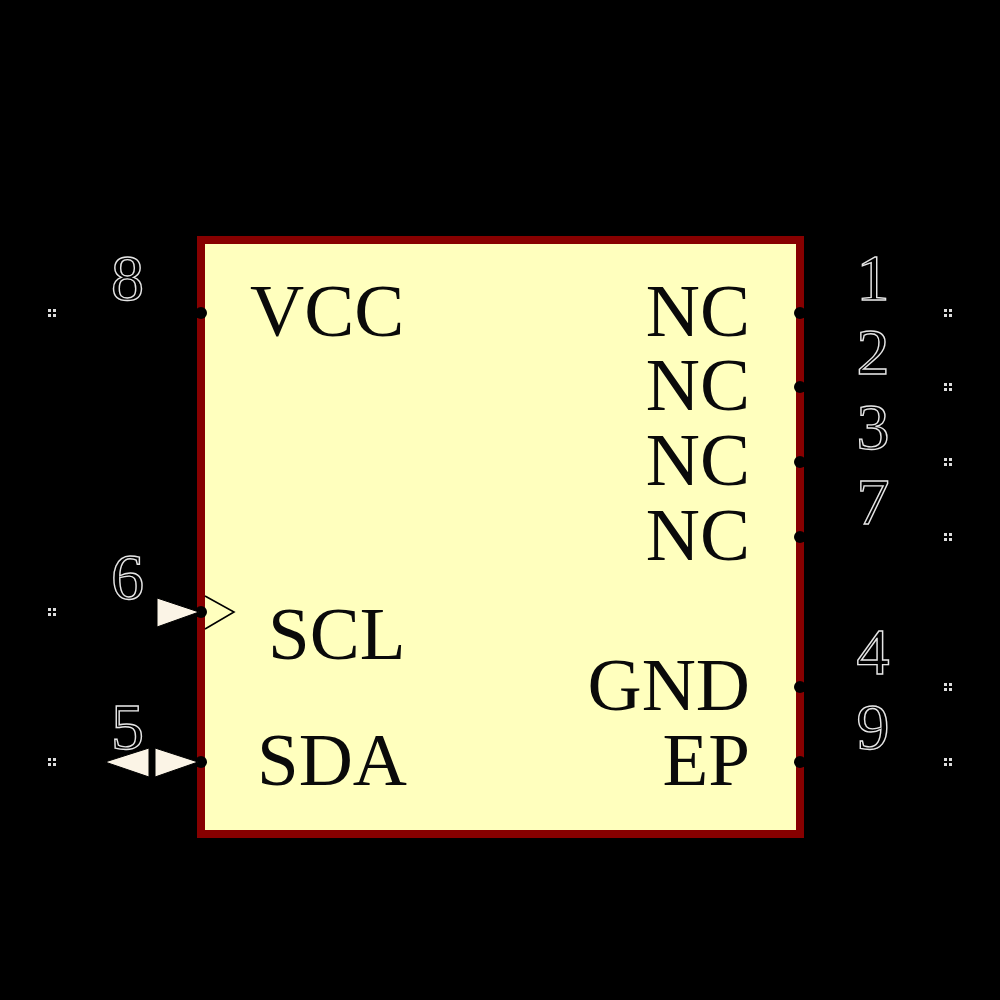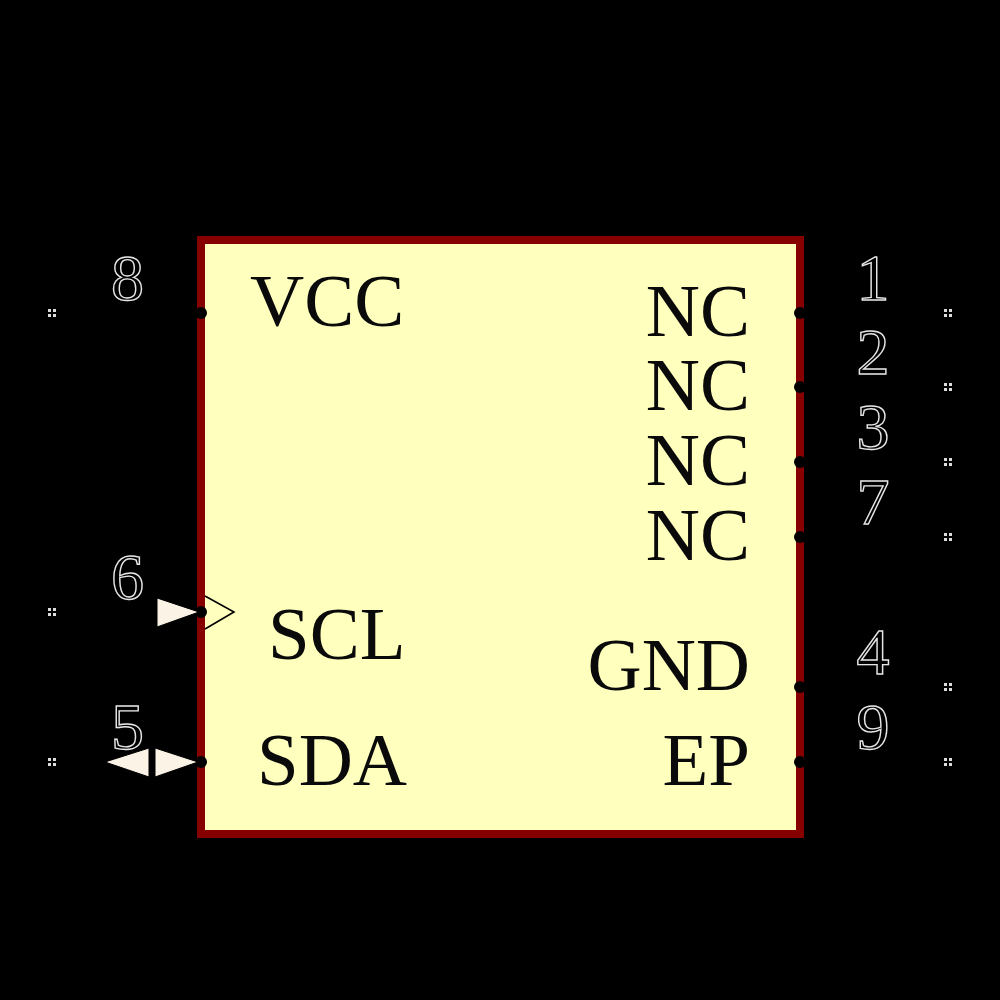--- a/index.html
+++ b/index.html
@@ -78,21 +78,21 @@
 </style>
 </head>
 <body>
 
 <div class="stage">
 
   <div class="symbol-body"></div>
 
   <div>
     <div class="pin-number num-left" style="top:245px">8</div>
-    <div class="pin-name" style="left:250px; top:263px">VCC</div>
+    <div class="pin-name" style="left:250px; top:273px">VCC</div>
     <div class="pin-dot" style="left:195px; top:307px"></div>
     <div class="endpoint-marker" style="left:48px; top:309px">
         <span></span>
         <span></span>
         <span></span>
         <span></span>
       </div>
   </div>
 
   <div>
@@ -162,21 +162,21 @@
     <div class="endpoint-marker" style="left:944px; top:533px">
         <span></span>
         <span></span>
         <span></span>
         <span></span>
       </div>
   </div>
 
   <div>
     <div class="pin-number num-right" style="top:619px">4</div>
-    <div class="pin-name right-side" style="top:627px">GND</div>
+    <div class="pin-name right-side" style="top:647px">GND</div>
     <div class="pin-dot" style="left:794px; top:681px"></div>
     <div class="endpoint-marker" style="left:944px; top:683px">
         <span></span>
         <span></span>
         <span></span>
         <span></span>
       </div>
   </div>
 
   <div>

